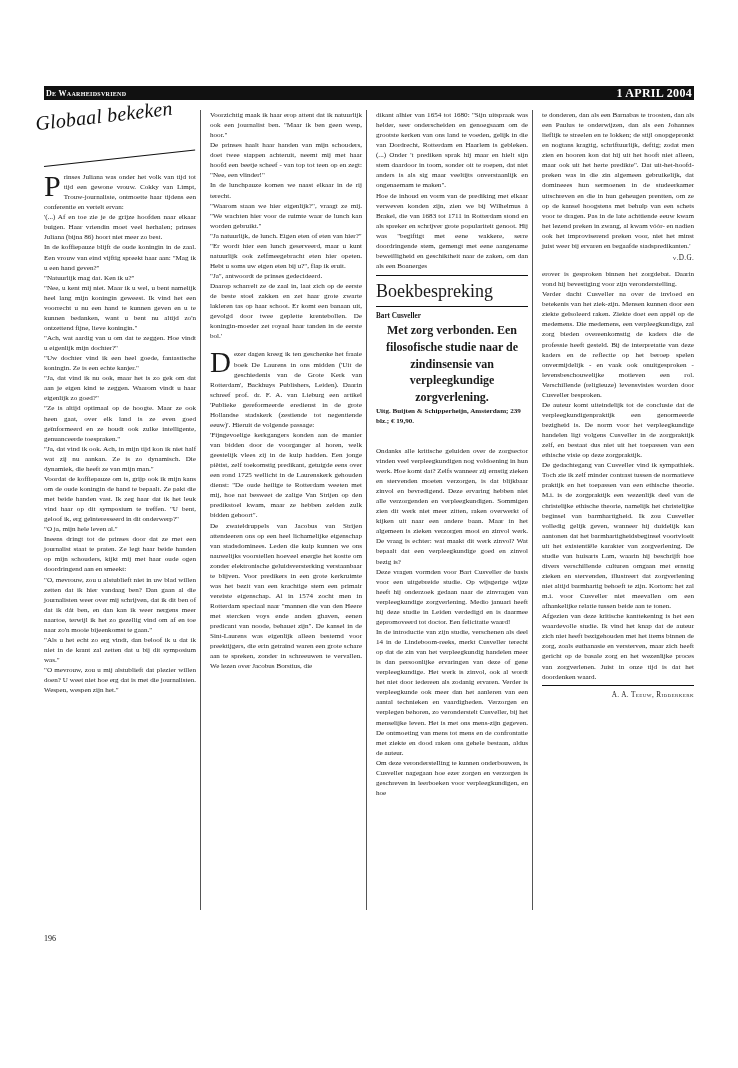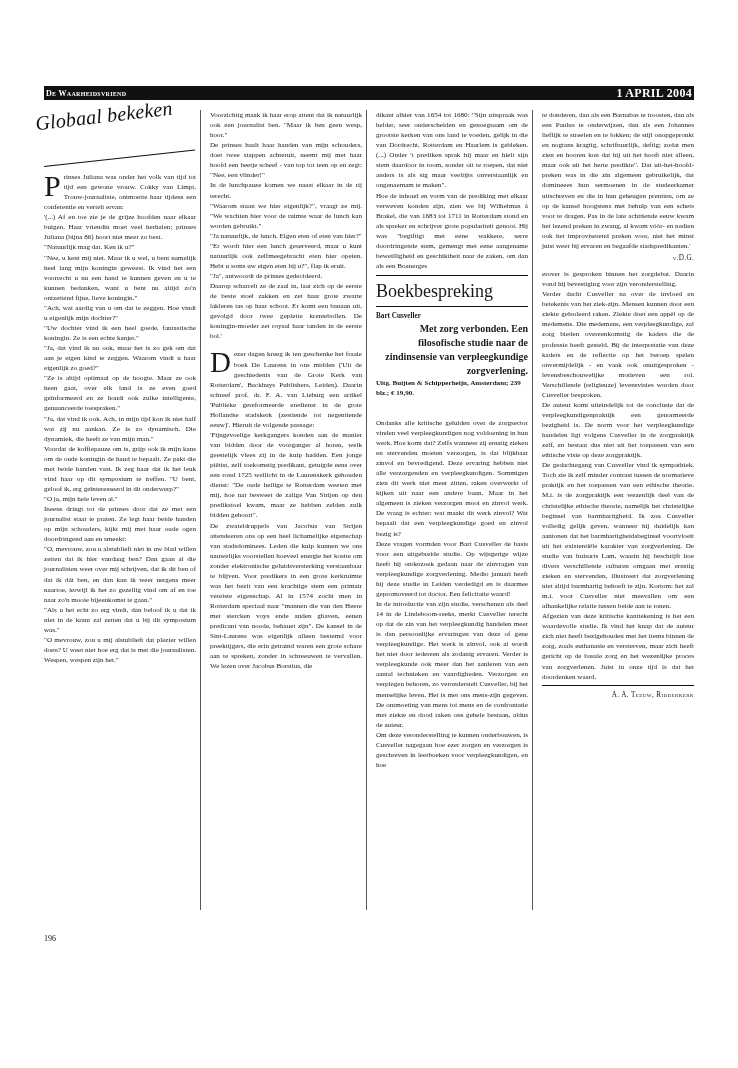--- a/index.html
+++ b/index.html
@@ -143,24 +143,24 @@
     border-top: 0.8px solid #111;
     margin: 3px 0 4px 0;
   }
   .boek-author {
     font-weight: bold;
     font-size: 7.2px;
     margin-bottom: 1px;
   }
   .boek-title {
     font-weight: bold;
-    font-size: 10px;
+    font-size: 12px;
     line-height: 1.4;
     margin-bottom: 1px;
-    text-align: right;
+    text-align: center;
   }
   .boek-pub {
     font-size: 7.1px;
     line-height: 1.4;
     font-weight: bold;
     margin-bottom: 19px;
     text-align: left;
   }
 
   .signature {
@@ -204,20 +204,21 @@
   <div class="vline" id="vl2"></div>
   <div class="vline" id="vl3"></div>
 
   <div class="globaal-title">Globaal bekeken</div>
   <div class="globaal-rule"></div>
 
   <div class="col" id="col1">
     <div class="art1-body">
       <p><span class="dropcap">P</span><span>rinses Juliana was onder het volk van tijd tot tijd een gewone vrouw. Cokky van Limpt, Trouw-journaliste, ontmoette haar tijdens een conferentie en vertelt ervan:</span></p>
       <p>'(...) Af en toe zie je de grijze hoofden naar elkaar buigen. Haar vriendin moet veel herhalen; prinses Juliana (bijna 86) hoort niet meer zo best.</p>
+      <p>In de koffiepauze blijft de oude koningin in de zaal. Een vrouw van eind vijftig spreekt haar aan: "Mag ik u een hand geven?"</p>
       <p>"Natuurlijk mag dat. Ken ik u?"</p>
       <p>"Nee, u kent mij niet. Maar ik u wel, u bent namelijk heel lang mijn koningin geweest. Ik vind het een voorrecht u nu een hand te kunnen geven en u te kunnen bedanken, want u bent nu altijd zo'n ontzettend fijne, lieve koningin."</p>
       <p>"Ach, wat aardig van u om dat te zeggen. Hoe vindt u eigenlijk mijn dochter?"</p>
       <p>"Uw dochter vind ik een heel goede, fantastische koningin. Ze is een echte kanjer."</p>
       <p>"Ja, dat vind ik nu ook, maar het is zo gek om dat aan je eigen kind te zeggen. Waarom vindt u haar eigenlijk zo goed?"</p>
       <p>"Ze is altijd optimaal op de hoogte. Maar ze ook heen gaat, over elk land is ze even goed geïnformeerd en ze houdt ook zulke intelligente, genuanceerde toespraken."</p>
       <p>"Ja, dat vind ik ook. Ach, in mijn tijd kon ik niet half wat zij nu aankan. Ze is zo dynamisch. Die dynamiek, die heeft ze van mijn man."</p>
       <p>Voordat de koffiepauze om is, grijp ook ik mijn kans om de oude koningin de hand te bepaalt. Ze pakt die met beide handen vast. Ik zeg haar dat ik het leuk vind haar op dit symposium te treffen. "U bent, geloof ik, erg geïnteresseerd in dit onderwerp?"</p>
       <p>"O ja, mijn hele leven al."</p>
       <p>Ineens dringt tot de prinses door dat ze met een journalist staat te praten. Ze legt haar beide handen op mijn schouders, kijkt mij met haar oude ogen doordringend aan en smeekt:</p>

